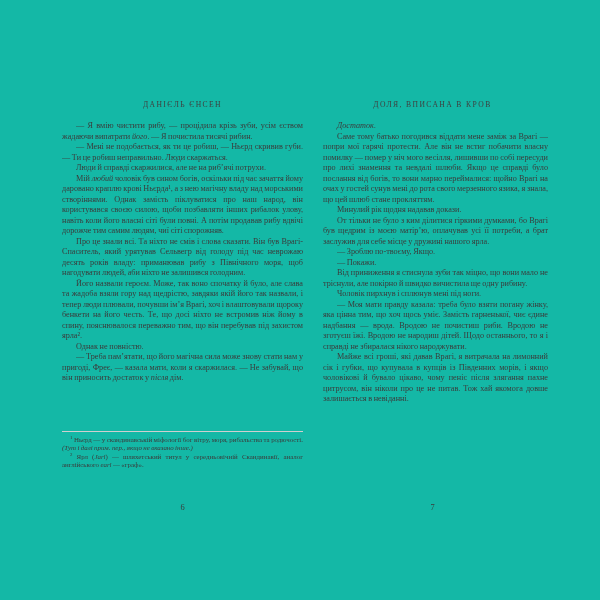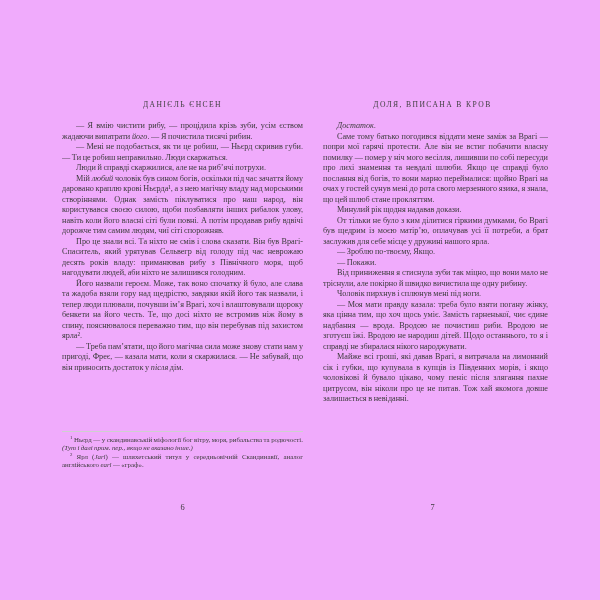--- a/index.html
+++ b/index.html
@@ -1,21 +1,21 @@
 <!DOCTYPE html>
 <html lang="uk"><head>
 <meta charset="utf-8">
 <style>
   html,body{margin:0;padding:0;}
   body{
     width:600px;height:600px;position:relative;overflow:hidden;
     background:#ffffff;color:#3b3b3b;
     font-family:"Liberation Serif","DejaVu Serif",serif;
   }
-  .spread{position:absolute;inset:0;background:#f0abfc;}
+  .spread{position:absolute;inset:0;background:#14b8a6;}
   .page{position:absolute;top:100px;height:420px;}
   .page-left{left:62px;width:241px;}
   .page-right{left:317px;width:231px;}
   .running-header{
     text-align:center;font-size:7.6px;letter-spacing:1.4px;
     color:#3f3f3f;white-space:nowrap;
   }
   .body-text{
     margin-top:12px;text-align:justify;
     font-size:8.2px;line-height:10.5px;
@@ -46,20 +46,21 @@
 
   <section class="page page-left">
     <header class="running-header">ДАНІЄЛЬ ЄНСЕН</header>
     <div class="body-text">
         <p class="para">— Я вмію чистити рибу, — процідила крізь зуби, усім єством жадаючи випатрати <em>його</em>. — Я почистила тисячі рибин.</p>
         <p class="para">— Мені не подобається, як ти це робиш, — Ньєрд скривив губи. — Ти це робиш неправильно. Люди скаржаться.</p>
         <p class="para">Люди й справді скаржилися, але не на риб’ячі потрухи.</p>
         <p class="para">Мій <em>любий</em> чоловік був сином богів, оскільки під час зачаття йому даровано краплю крові Ньєрда¹, а з нею магічну владу над морськими створіннями. Однак замість піклуватися про наш народ, він користувався своєю силою, щоби позбавляти інших рибалок улову, навіть коли його власні сіті були повні. А потім продавав рибу вдвічі дорожче тим самим людям, чиї сіті спорожняв.</p>
         <p class="para">Про це знали всі. Та ніхто не смів і слова сказати. Він був Врагі-Спаситель, який урятував Сельвегр від голоду під час неврожаю десять років владу: приманював рибу з Північного моря, щоб нагодувати людей, аби ніхто не залишився голодним.</p>
         <p class="para">Його назвали героєм. Може, так воно спочатку й було, але слава та жадоба взяли гору над щедрістю, завдяки якій його так назвали, і тепер люди плювали, почувши ім’я Врагі, хоч і влаштовували щороку бенкети на його честь. Те, що досі ніхто не встромив ніж йому в спину, пояснювалося переважно тим, що він перебував під захистом ярла².</p>
+        <p class="para">Однак не повністю.</p>
         <p class="para">— Треба пам’ятати, що його магічна сила може знову стати нам у пригоді, Фреє, — казала мати, коли я скаржилася. — Не забувай, що він приносить достаток у <em>після</em> дім.</p>
       </div>
     <div class="footblock">
       <div class="footrule"></div>
       <div class="footnotes">
           <p class="para"><sup>1</sup> Ньєрд — у скандинавській міфології бог вітру, моря, рибальства та родючості. <em>(Тут і далі прим. пер., якщо не вказано інше.)</em></p>
           <p class="para"><sup>2</sup> Ярл (<em>Jarl</em>) — шляхетський титул у середньовічній Скандинавії, аналог англійського <em>earl</em> — «граф».</p>
         </div>
     </div>
     <div class="pagenum">6</div>

